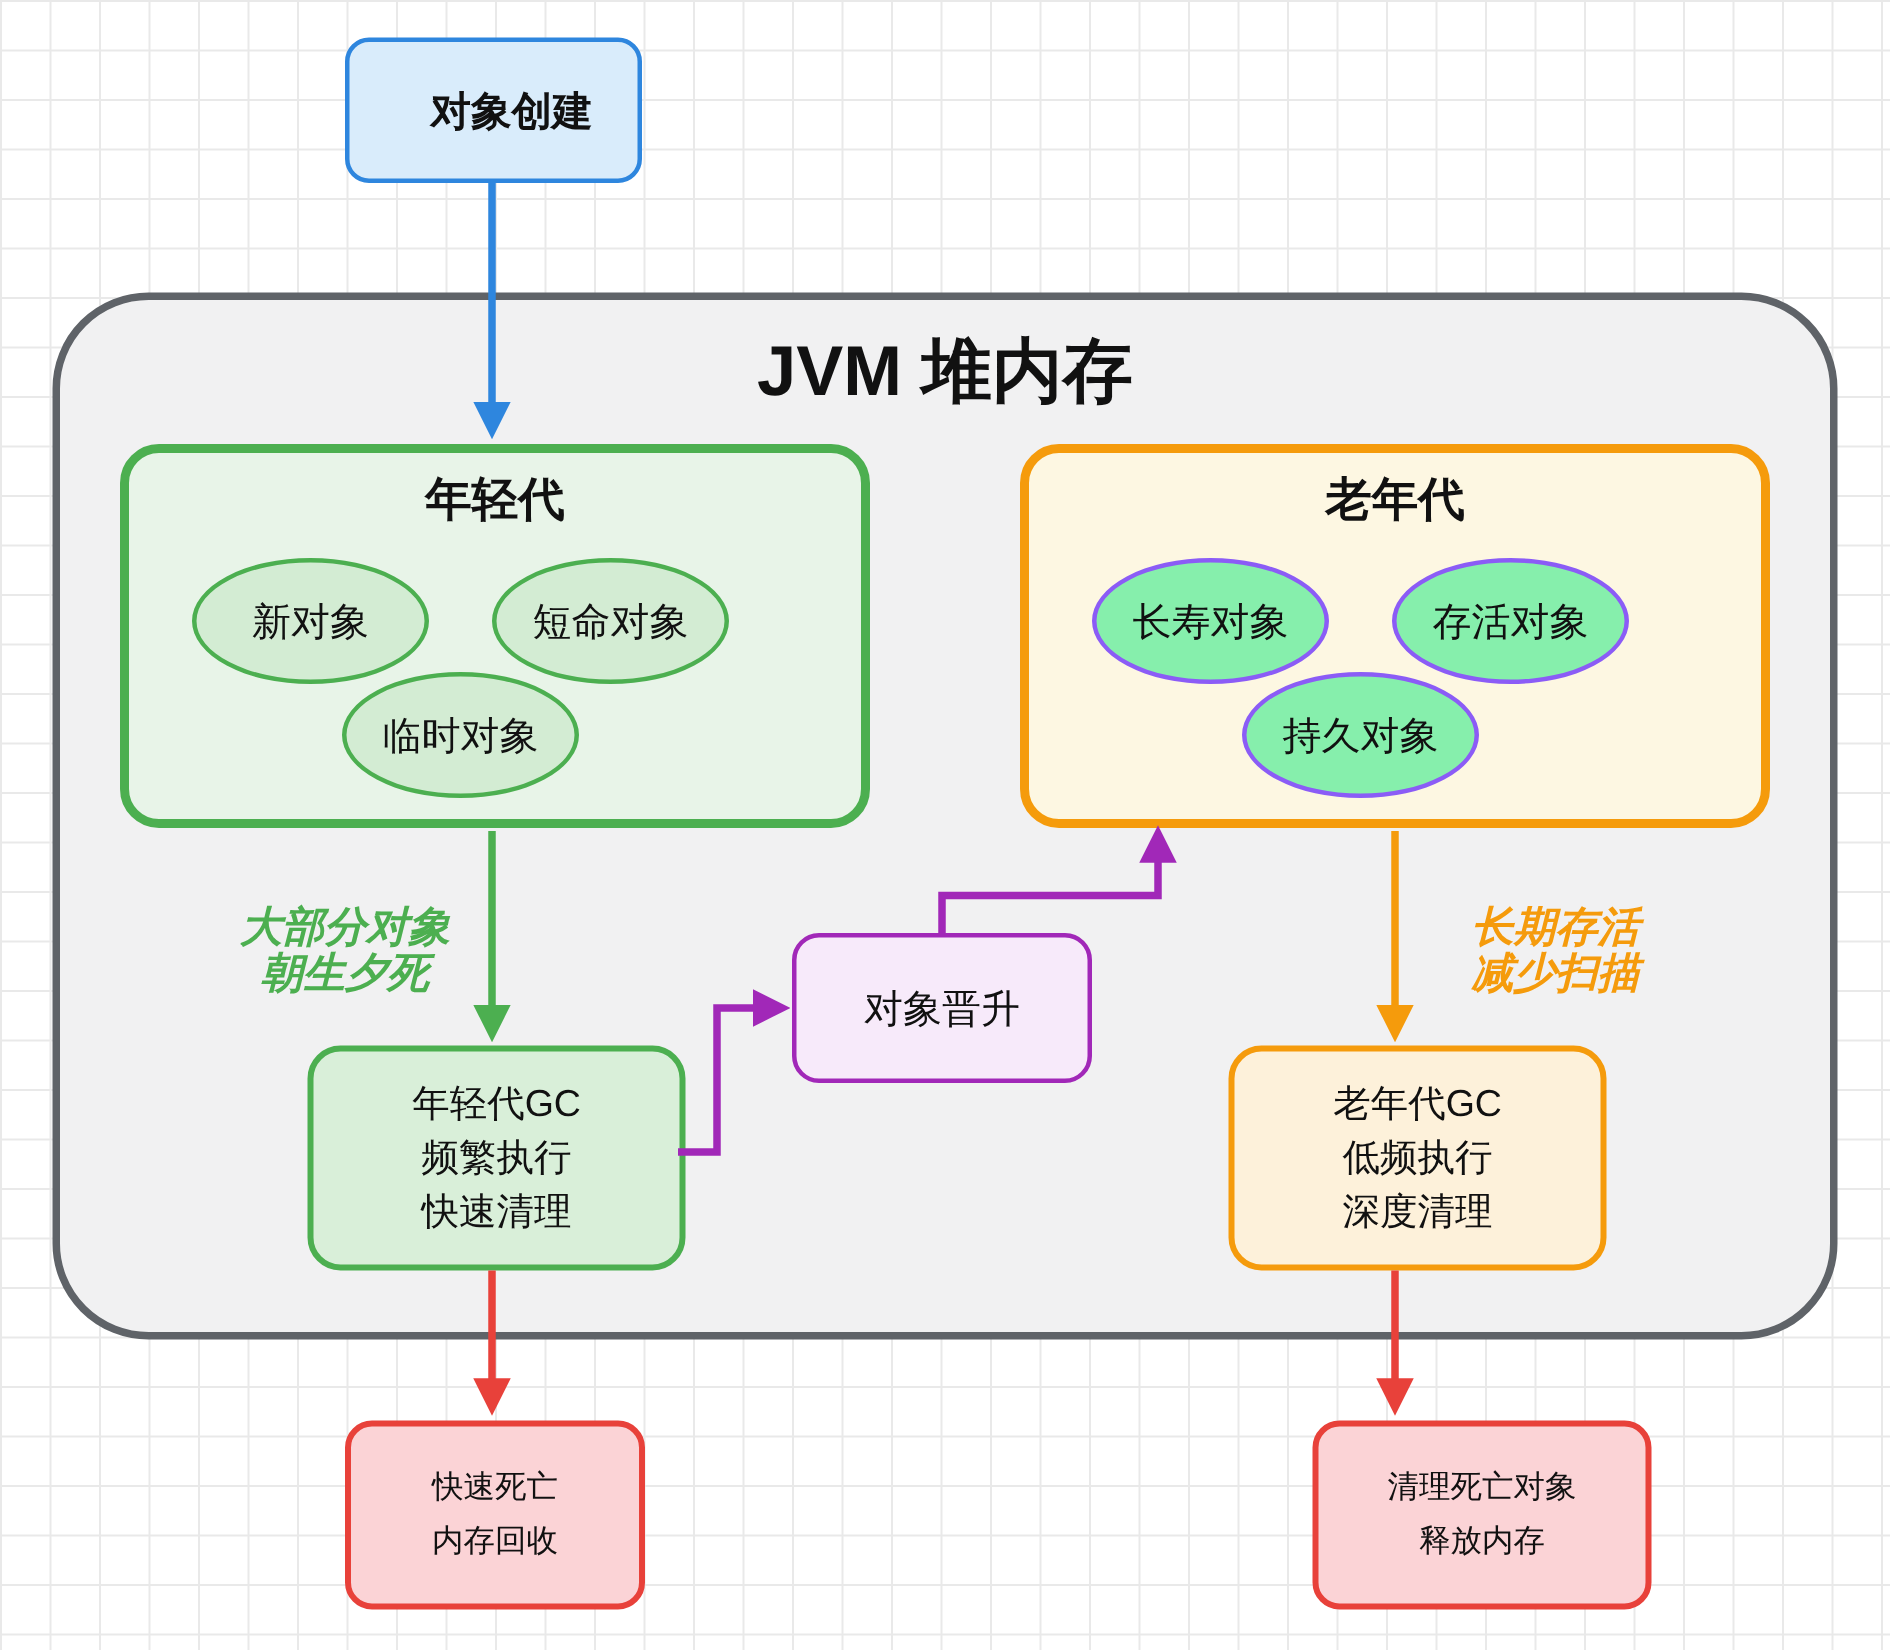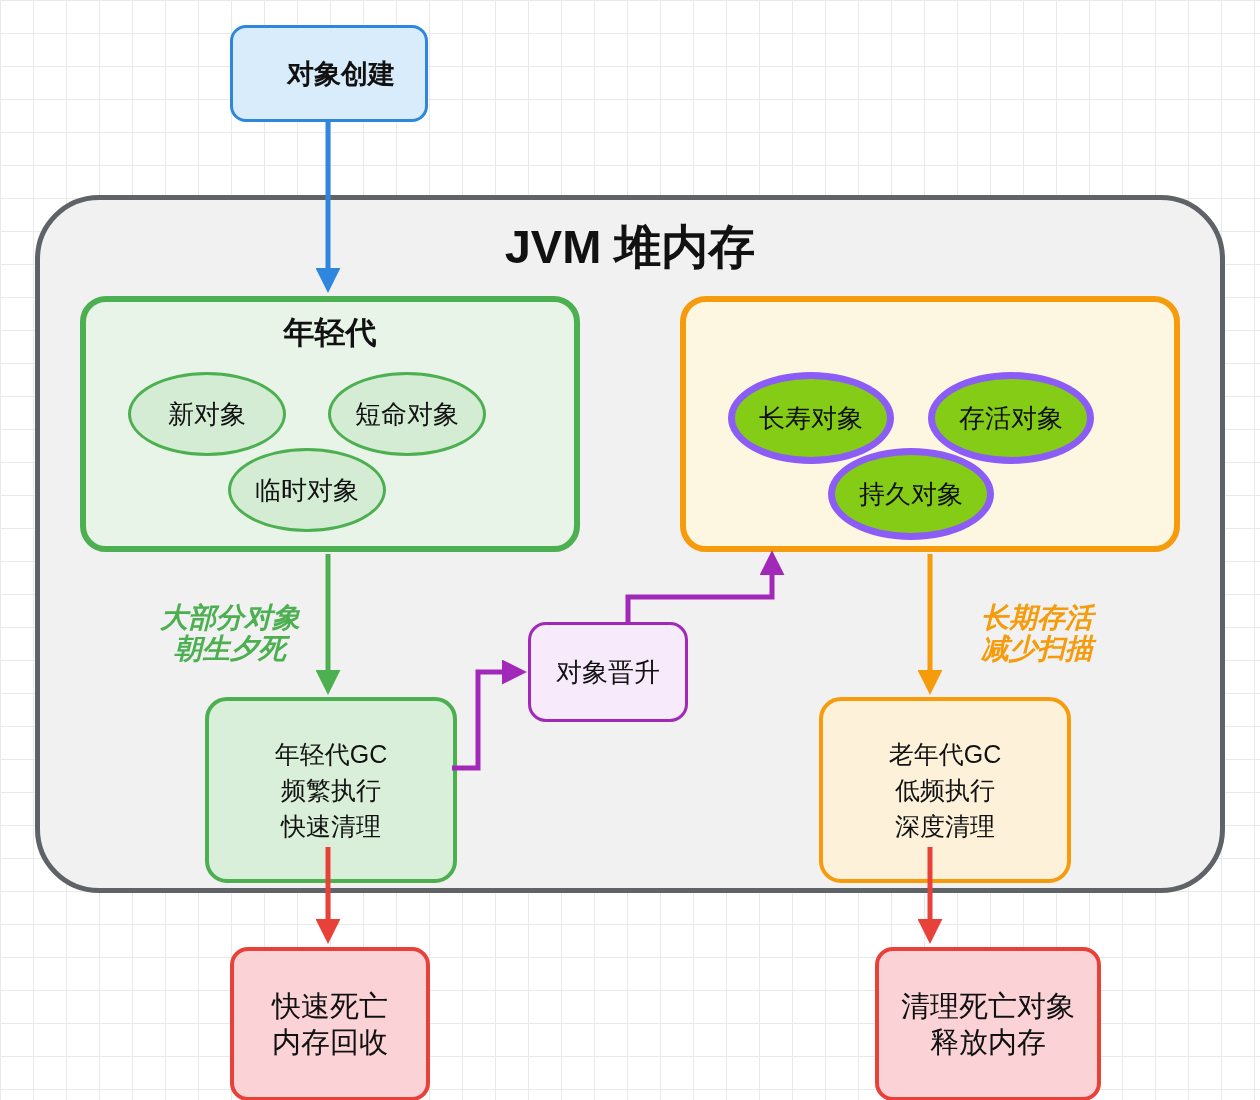--- a/index.html
+++ b/index.html
@@ -43,53 +43,53 @@
   .gen-title{
     position:absolute;left:0;top:10px;width:100%;text-align:center;
     font-size:31px;font-weight:bold;color:#111111;
   }
   .ellipse{
     position:absolute;width:152px;height:78px;border-radius:50%;
     display:flex;align-items:center;justify-content:center;
     font-size:26px;color:#111111;
   }
   .gen.young .ellipse{background:#d3ecd3;border:3px solid #4caf50;}
-  .gen.old .ellipse{background:#84cc16;border:7px solid #8b5cf6;}
+  .gen.old .ellipse{background:#86efac;border:3px solid #8b5cf6;}
   .e1{left:42px;top:70px;}
   .e2{left:242px;top:70px;}
   .e3{left:142px;top:146px;}
 
   
   .gcbox{
-    top:697px;width:252px;height:186px;border-radius:22px;
+    top:697px;width:252px;height:150px;border-radius:22px;
     font-size:25px;line-height:36px;text-align:center;
   }
   .gcbox.young{left:205px;background:#d9efd9;border:4px solid #4caf50;}
   .gcbox.old{left:804px;background:#fdf1da;border:4px solid #f59b0c;margin-left:15px;}
 
   
   .promo{
-    left:528px;top:622px;width:160px;height:100px;
+    left:528px;top:622px;width:200px;height:100px;
     background:#f7eafa;border:3px solid #a128b8;border-radius:18px;
     font-size:26px;
   }
 
   
   .edge-label{
     position:absolute;font-style:italic;font-size:28px;line-height:31px;
     text-align:center;font-weight:bold;
   }
   .edge-label.green{left:156px;top:602px;width:148px;color:#4caf50;}
   .edge-label.orange{left:970px;top:602px;width:134px;color:#f59b0c;}
 
   
   .death{
-    top:947px;height:154px;border-radius:18px;
+    top:947px;height:126px;border-radius:18px;
     background:#fbd3d6;border:4px solid #e8413a;
-    font-size:29px;line-height:36px;text-align:center;
+    font-size:21px;line-height:36px;text-align:center;
   }
   .death.left{left:230px;width:200px;}
   .death.right{left:851px;width:226px;margin-left:24px;}
 
   .edges{position:absolute;left:0;top:0;width:1260px;height:1100px;pointer-events:none;}
 </style>
 </head>
 <body>
 
 <div class="canvas">
@@ -108,20 +108,21 @@
     </div>
     <div class="ellipse e2">
       <span>短命对象</span>
     </div>
     <div class="ellipse e3">
       <span>临时对象</span>
     </div>
   </div>
 
   <div class="abs gen old">
+    <div class="gen-title">老年代</div>
     <div class="ellipse e1">
       <span>长寿对象</span>
     </div>
     <div class="ellipse e2">
       <span>存活对象</span>
     </div>
     <div class="ellipse e3">
       <span>持久对象</span>
     </div>
   </div>

